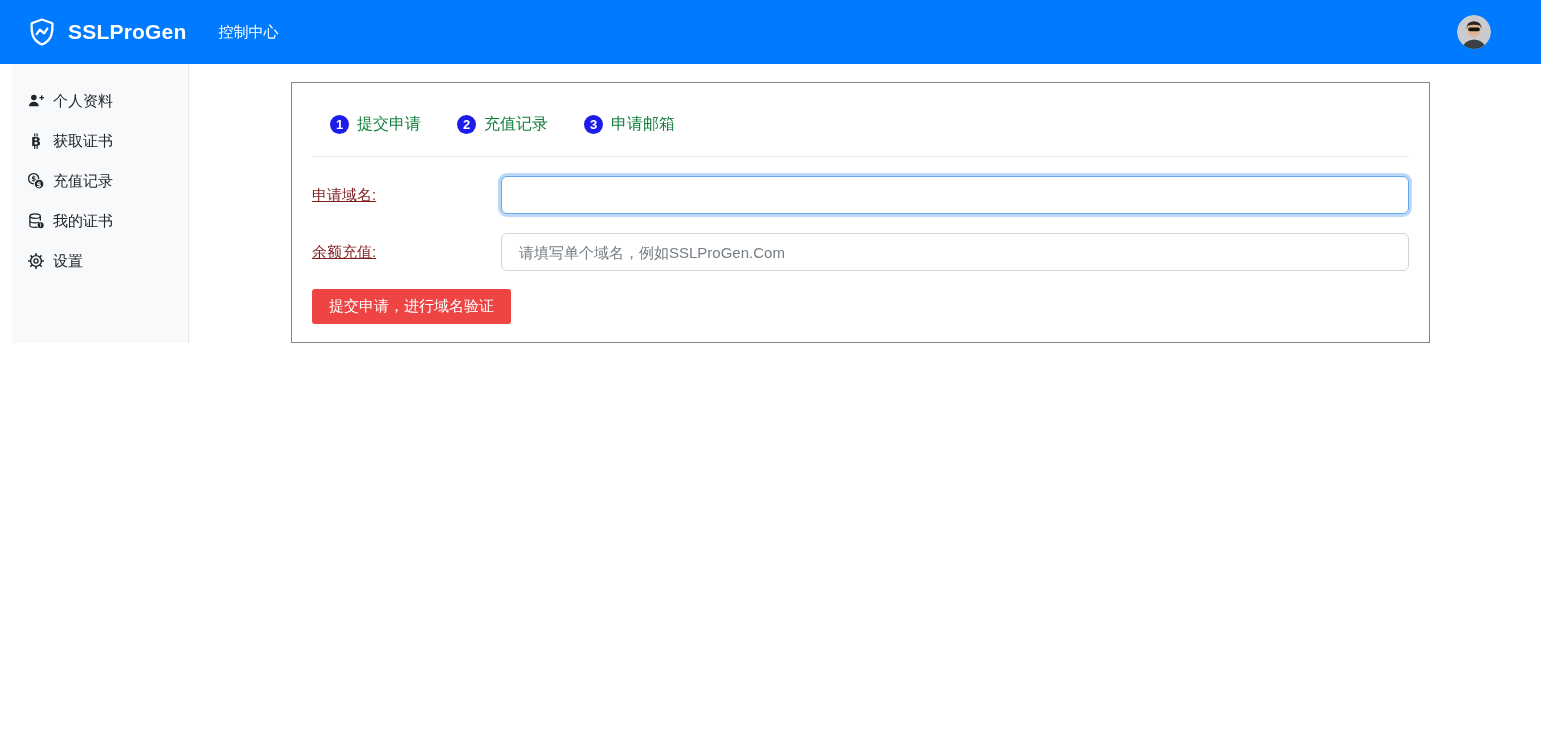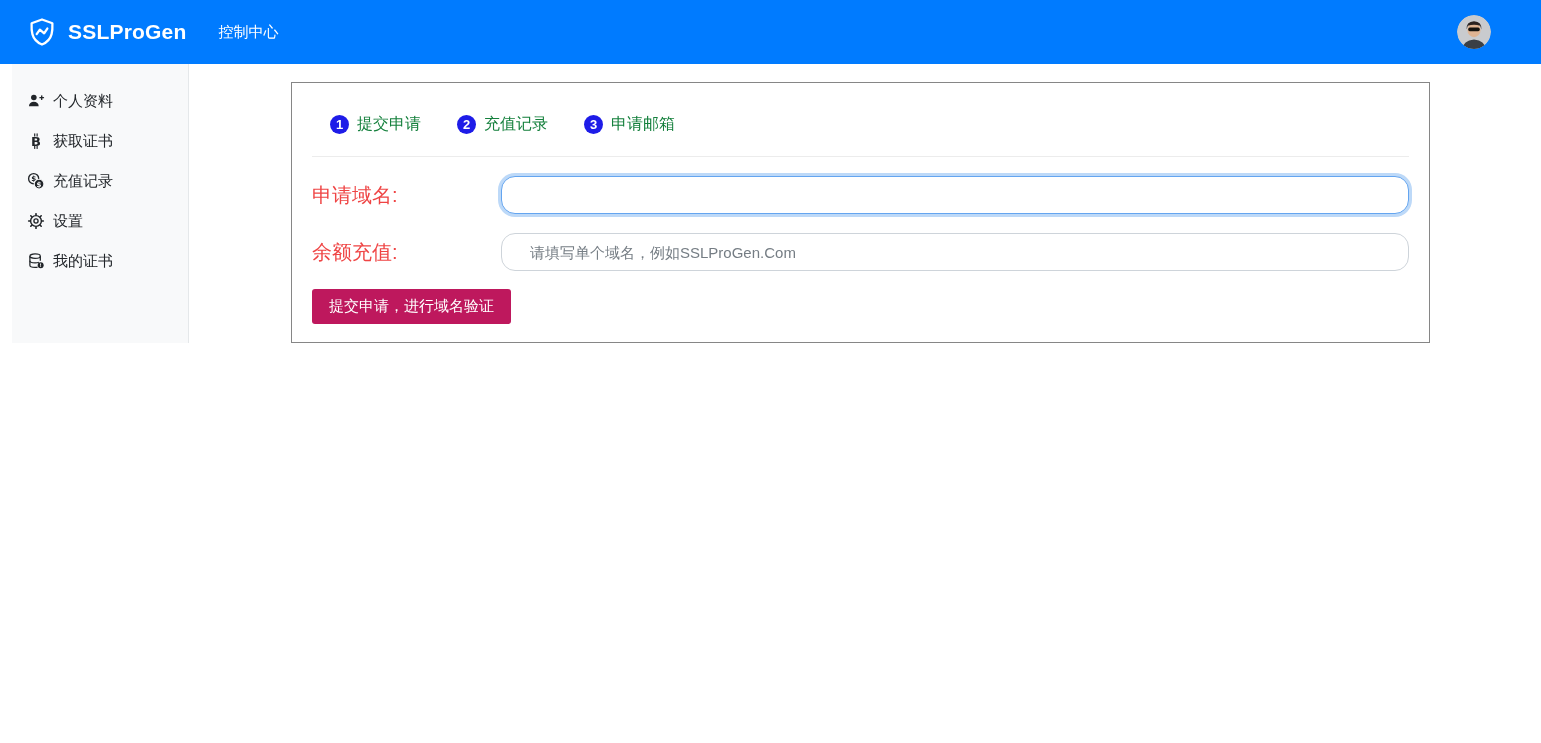--- a/index.html
+++ b/index.html
@@ -29,27 +29,27 @@
     background:#fff; border:1px solid #868686; }
   .steps { display:flex; align-items:center; padding:31px 0 0 38px; }
   .step { display:flex; align-items:center; margin-right:36px; cursor:pointer; }
   .step-badge { width:19px; height:19px; border-radius:50%; background:#1e1ce8;
     color:#fff; font-size:13px; font-weight:bold; display:flex; align-items:center;
     justify-content:center; line-height:1; }
   .step-label { color:#15803d; font-size:16px; margin-left:8px; }
   .divider { border-top:1px solid #ececec; margin:21px 20px 0 20px; }
 
   .form-row { display:flex; align-items:center; margin:19px 20px 0 20px; }
-  .form-label { width:189px; color:#ef4444; font-size:20px; flex-shrink:0; }
-  .form-input { flex:1; height:38px; border:1px solid #ced4da; border-radius:14px;
-    font-size:15px; padding:0 28px; outline:none; color:#495057;
+  .form-label { width:189px; color:#7f1d1d; font-size:15px; flex-shrink:0;text-decoration:underline; }
+  .form-input { flex:1; height:38px; border:1px solid #ced4da; border-radius:6px;
+    font-size:15px; padding:0 17px; outline:none; color:#495057;
     font-family:"Liberation Sans","DejaVu Sans",sans-serif; }
   .form-input::placeholder { color:#757d84; opacity:1; }
   .form-input.focused { border:1px solid #64a5f0; box-shadow:0 0 0 3px #bdd9f8; }
-  .submit-btn { margin:18px 0 0 20px; height:35px; padding:0 17px; background:#be185d;
+  .submit-btn { margin:18px 0 0 20px; height:35px; padding:0 17px; background:#ef4444;
     color:#fff; font-size:15px; border:none; border-radius:3px; cursor:pointer;
     font-family:"Liberation Sans","DejaVu Sans",sans-serif; }
 </style>
 </head>
 <body>
 
 <div class="header">
   <div class="brand">
     <span>
       <svg class="brand-icon" viewBox="0 0 24 24" fill="none" stroke="#ffffff" stroke-width="1.7" stroke-linejoin="round" stroke-linecap="round">
@@ -114,50 +114,50 @@
         <text x="7.4" y="10.4" font-size="8" font-weight="bold" text-anchor="middle" fill="#212529" font-family="DejaVu Sans, sans-serif">$</text>
         <circle cx="13.4" cy="13.4" r="5.4" fill="#212529" stroke="#f8f9fa" stroke-width="1.2"></circle>
         <text x="13.4" y="16.2" font-size="8" font-weight="bold" text-anchor="middle" fill="#f8f9fa" font-family="DejaVu Sans, sans-serif">$</text>
       </svg>
     </span>
     <span>充值记录</span>
   </div>
 
   <div class="side-item">
     <span class="icon">
+      <svg viewBox="0 0 20 20" width="18" height="18" fill="none" stroke="#212529" stroke-width="1.4">
+        <ellipse cx="9" cy="4.6" rx="5.8" ry="2.4"></ellipse>
+        <path d="M3.2 4.6 V14.6 C3.2 16 5.8 17 9 17 C10 17 11 16.9 11.8 16.7"></path>
+        <path d="M14.8 4.6 V9.6"></path>
+        <path d="M3.2 9.6 C3.2 11 5.8 12 9 12 C10.6 12 12.1 11.8 13.2 11.4"></path>
+        <circle cx="15.2" cy="14.8" r="3.3" fill="#212529" stroke="none"></circle>
+        <text x="15.2" y="17" font-size="5.4" font-weight="bold" text-anchor="middle" fill="#ffffff" stroke="none" font-family="DejaVu Sans, sans-serif">!</text>
+      </svg>
+    </span>
+    <span>我的证书</span>
+  </div>
+
+  <div class="side-item">
+    <span class="icon">
       <svg viewBox="0 0 20 20" width="18" height="18" fill="#212529">
         <g>
           <rect x="9.1" y="1" width="1.8" height="3.2" rx="0.8"></rect>
           <rect x="9.1" y="1" width="1.8" height="3.2" rx="0.8" transform="rotate(45 10 10)"></rect>
           <rect x="9.1" y="1" width="1.8" height="3.2" rx="0.8" transform="rotate(90 10 10)"></rect>
           <rect x="9.1" y="1" width="1.8" height="3.2" rx="0.8" transform="rotate(135 10 10)"></rect>
           <rect x="9.1" y="1" width="1.8" height="3.2" rx="0.8" transform="rotate(180 10 10)"></rect>
           <rect x="9.1" y="1" width="1.8" height="3.2" rx="0.8" transform="rotate(225 10 10)"></rect>
           <rect x="9.1" y="1" width="1.8" height="3.2" rx="0.8" transform="rotate(270 10 10)"></rect>
           <rect x="9.1" y="1" width="1.8" height="3.2" rx="0.8" transform="rotate(315 10 10)"></rect>
         </g>
         <circle cx="10" cy="10" r="6" fill="none" stroke="#212529" stroke-width="1.6"></circle>
         <circle cx="10" cy="10" r="2.3" fill="none" stroke="#212529" stroke-width="1.5"></circle>
       </svg>
     </span>
     <span>设置</span>
-  </div>
-
-  <div class="side-item">
-    <span class="icon">
-      <svg viewBox="0 0 20 20" width="18" height="18" fill="none" stroke="#212529" stroke-width="1.4">
-        <ellipse cx="9" cy="4.6" rx="5.8" ry="2.4"></ellipse>
-        <path d="M3.2 4.6 V14.6 C3.2 16 5.8 17 9 17 C10 17 11 16.9 11.8 16.7"></path>
-        <path d="M14.8 4.6 V9.6"></path>
-        <path d="M3.2 9.6 C3.2 11 5.8 12 9 12 C10.6 12 12.1 11.8 13.2 11.4"></path>
-        <circle cx="15.2" cy="14.8" r="3.3" fill="#212529" stroke="none"></circle>
-        <text x="15.2" y="17" font-size="5.4" font-weight="bold" text-anchor="middle" fill="#ffffff" stroke="none" font-family="DejaVu Sans, sans-serif">!</text>
-      </svg>
-    </span>
-    <span>我的证书</span>
   </div>
 
 </div>
 
 <div class="card">
 
   <div class="steps">
     <div class="step">
       <span class="step-badge">1</span>
       <span class="step-label">提交申请</span>

